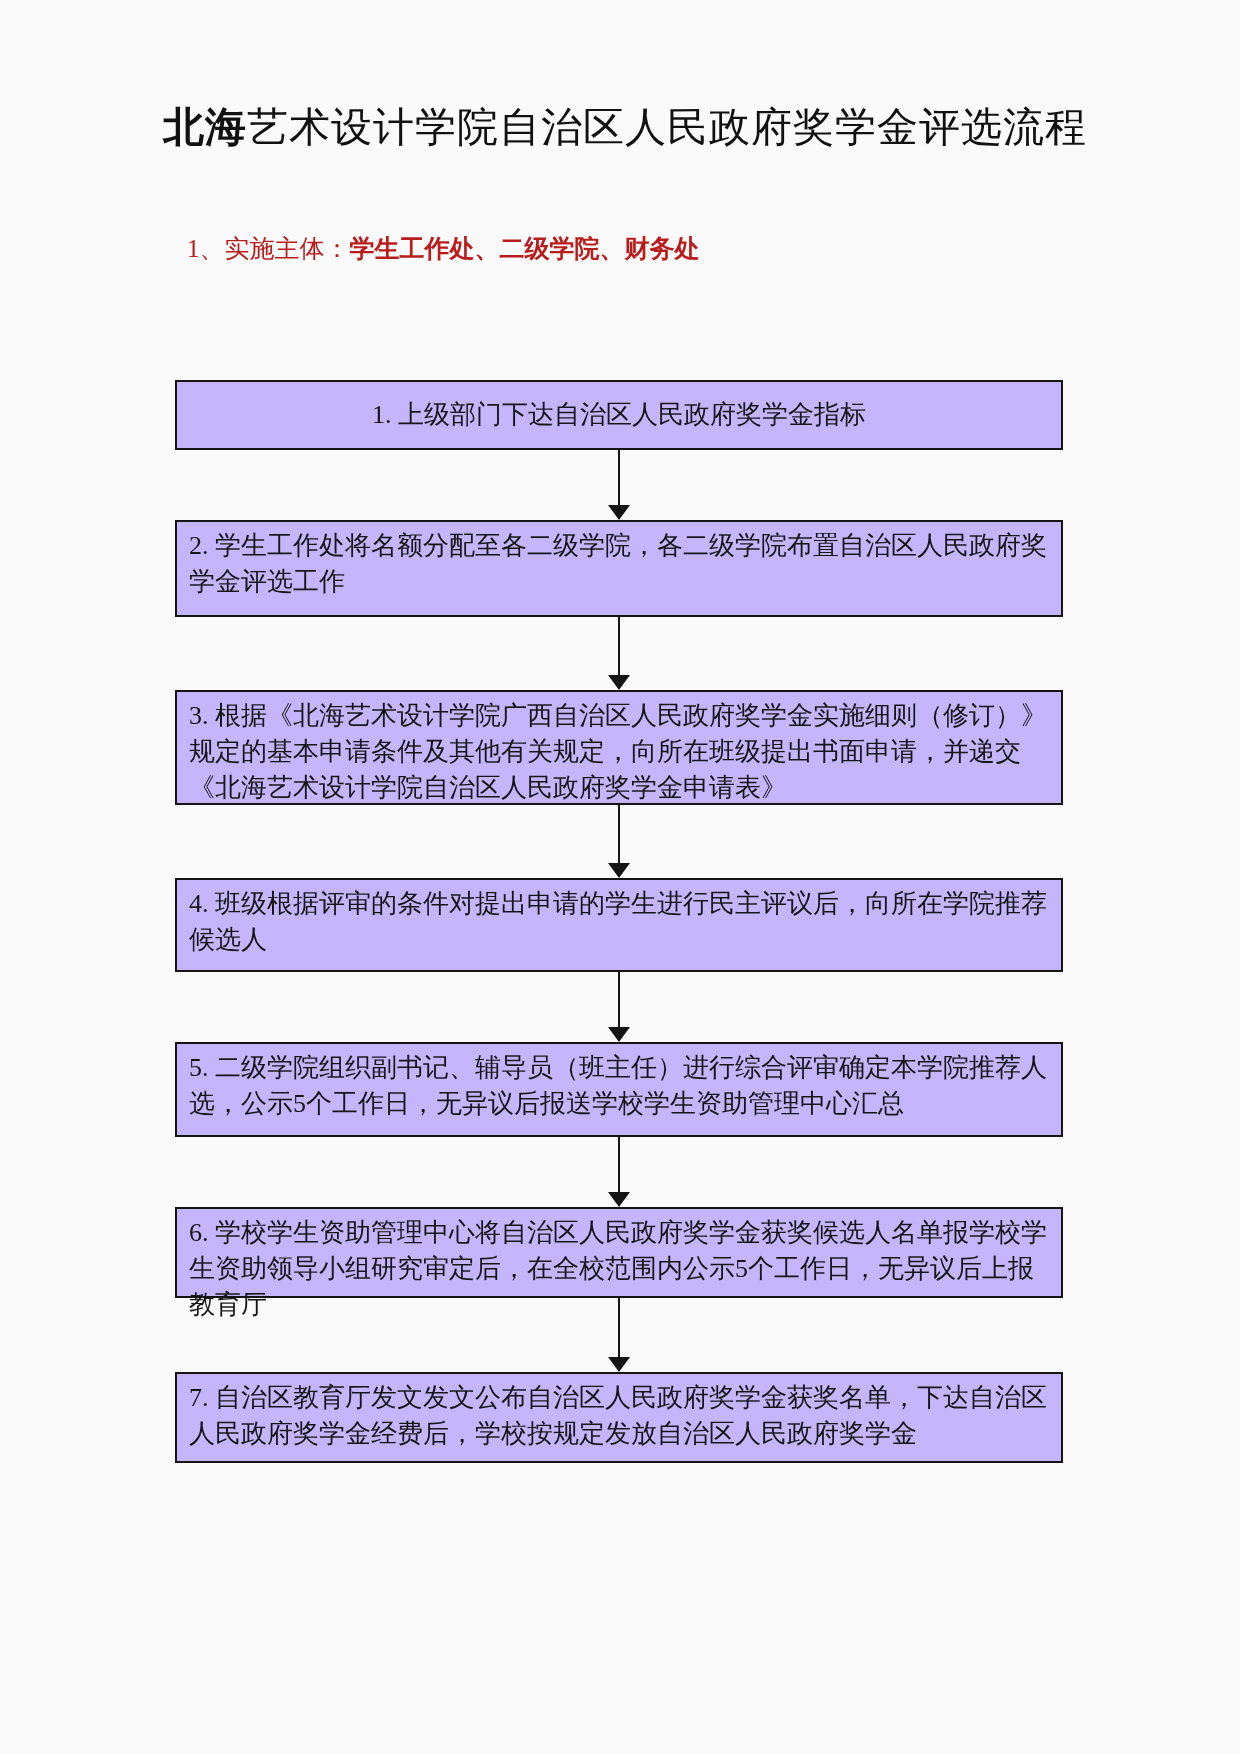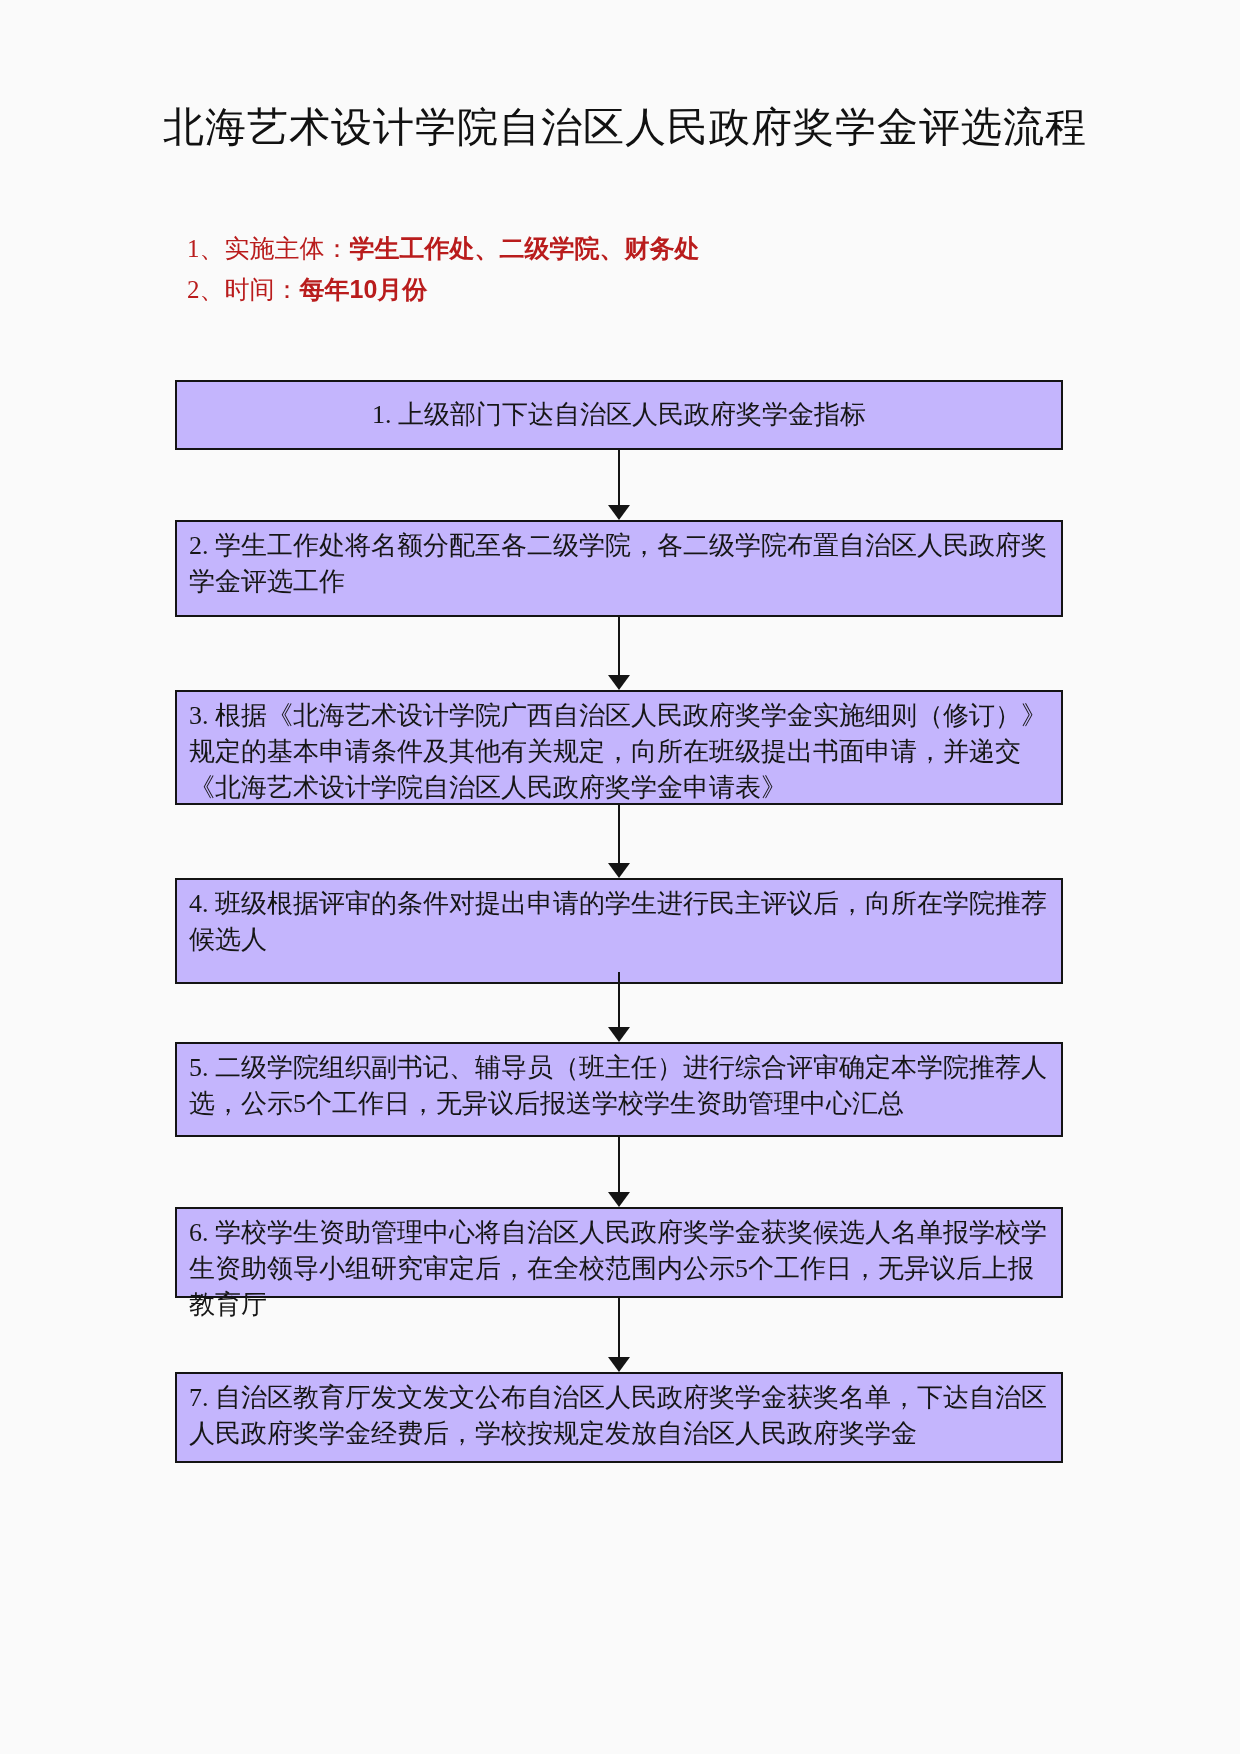--- a/index.html
+++ b/index.html
@@ -21,21 +21,21 @@
   .doc-title {
     position: absolute;
     left: 163px;
     top: 100px;
     font-family: "Liberation Sans", sans-serif;
     font-size: 41px;
     letter-spacing: 1px;
     white-space: nowrap;
     color: #111;
   }
-  .doc-title .t-bold { font-weight: 400; text-align: center; }
+  .doc-title .t-bold { font-weight: 700; text-align: center; }
   .doc-title .t-rest { font-weight: 400; }
 
   
   .intro {
     position: absolute;
     left: 187px;
     top: 228px;
     font-size: 25px;
     line-height: 40px;
     font-family: "Liberation Sans", sans-serif;
@@ -65,21 +65,21 @@
   .flow-box.centered {
     display: flex;
     align-items: center;
     justify-content: center;
     text-align: center;
     padding: 0 12px;
   }
   .b1 { top: 380px;  height: 70px;  }
   .b2 { top: 520px;  height: 97px;  }
   .b3 { top: 690px;  height: 115px; }
-  .b4 { top: 878px;  height: 106px;  }
+  .b4 { top: 878px;  height: 94px;  }
   .b5 { top: 1042px; height: 95px;  }
   .b6 { top: 1207px; height: 91px;  }
   .b7 { top: 1372px; height: 91px;  }
 
   
   .arrow {
     position: absolute;
     left: 608px;
     width: 22px;
   }
@@ -113,23 +113,20 @@
 
 <div class="page">
 
   <div class="doc-title">
     <span class="t-bold">北海</span><span class="t-rest">艺术设计学院自治区人民政府奖学金评选流程</span>
   </div>
 
   <div class="intro">
     <div class="intro-line">
       <span class="num">1、</span><span class="lbl">实施主体：</span><span class="val">学生工作处、二级学院、财务处</span>
-    </div>
-    <div class="intro-line">
-      <span class="num">2、</span><span class="lbl">时间：</span><span class="val">每年10月份</span>
     </div>
   </div>
 
   <div class="flow-box centered b1">
     <span>1. 上级部门下达自治区人民政府奖学金指标</span>
   </div>
 
   <div class="arrow a1">
     <span class="shaft"></span>
       <span class="head"></span>

